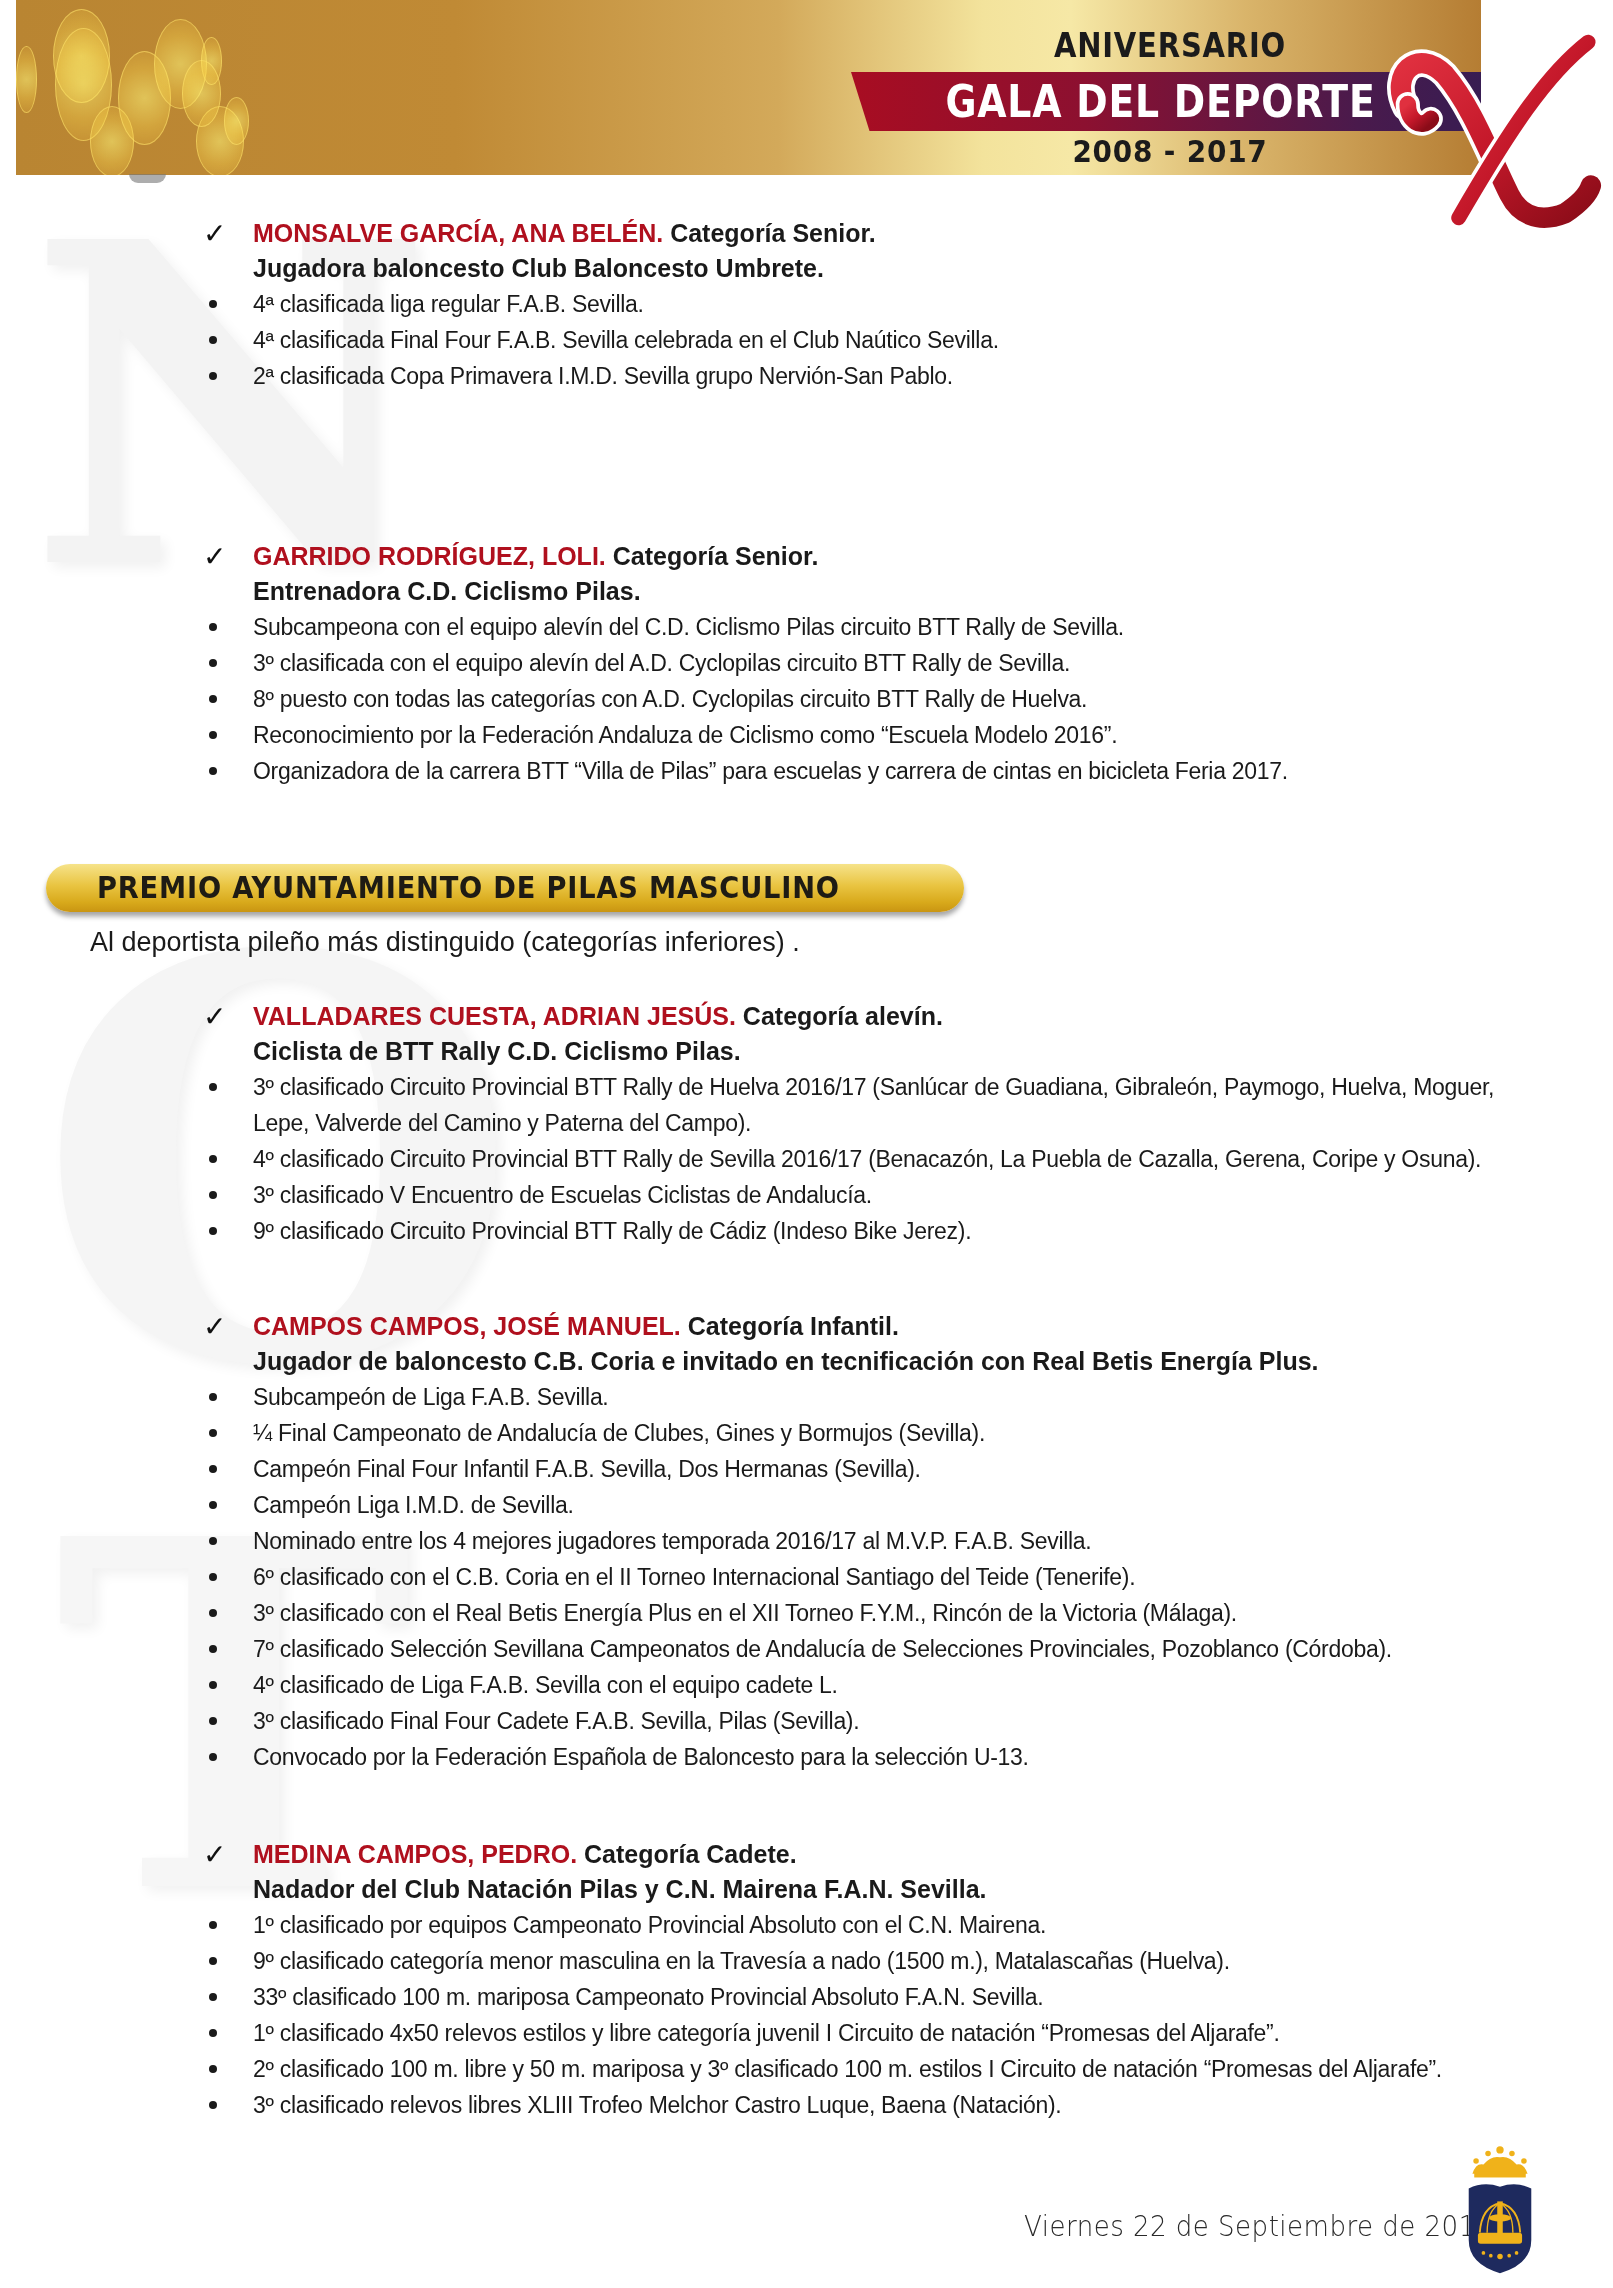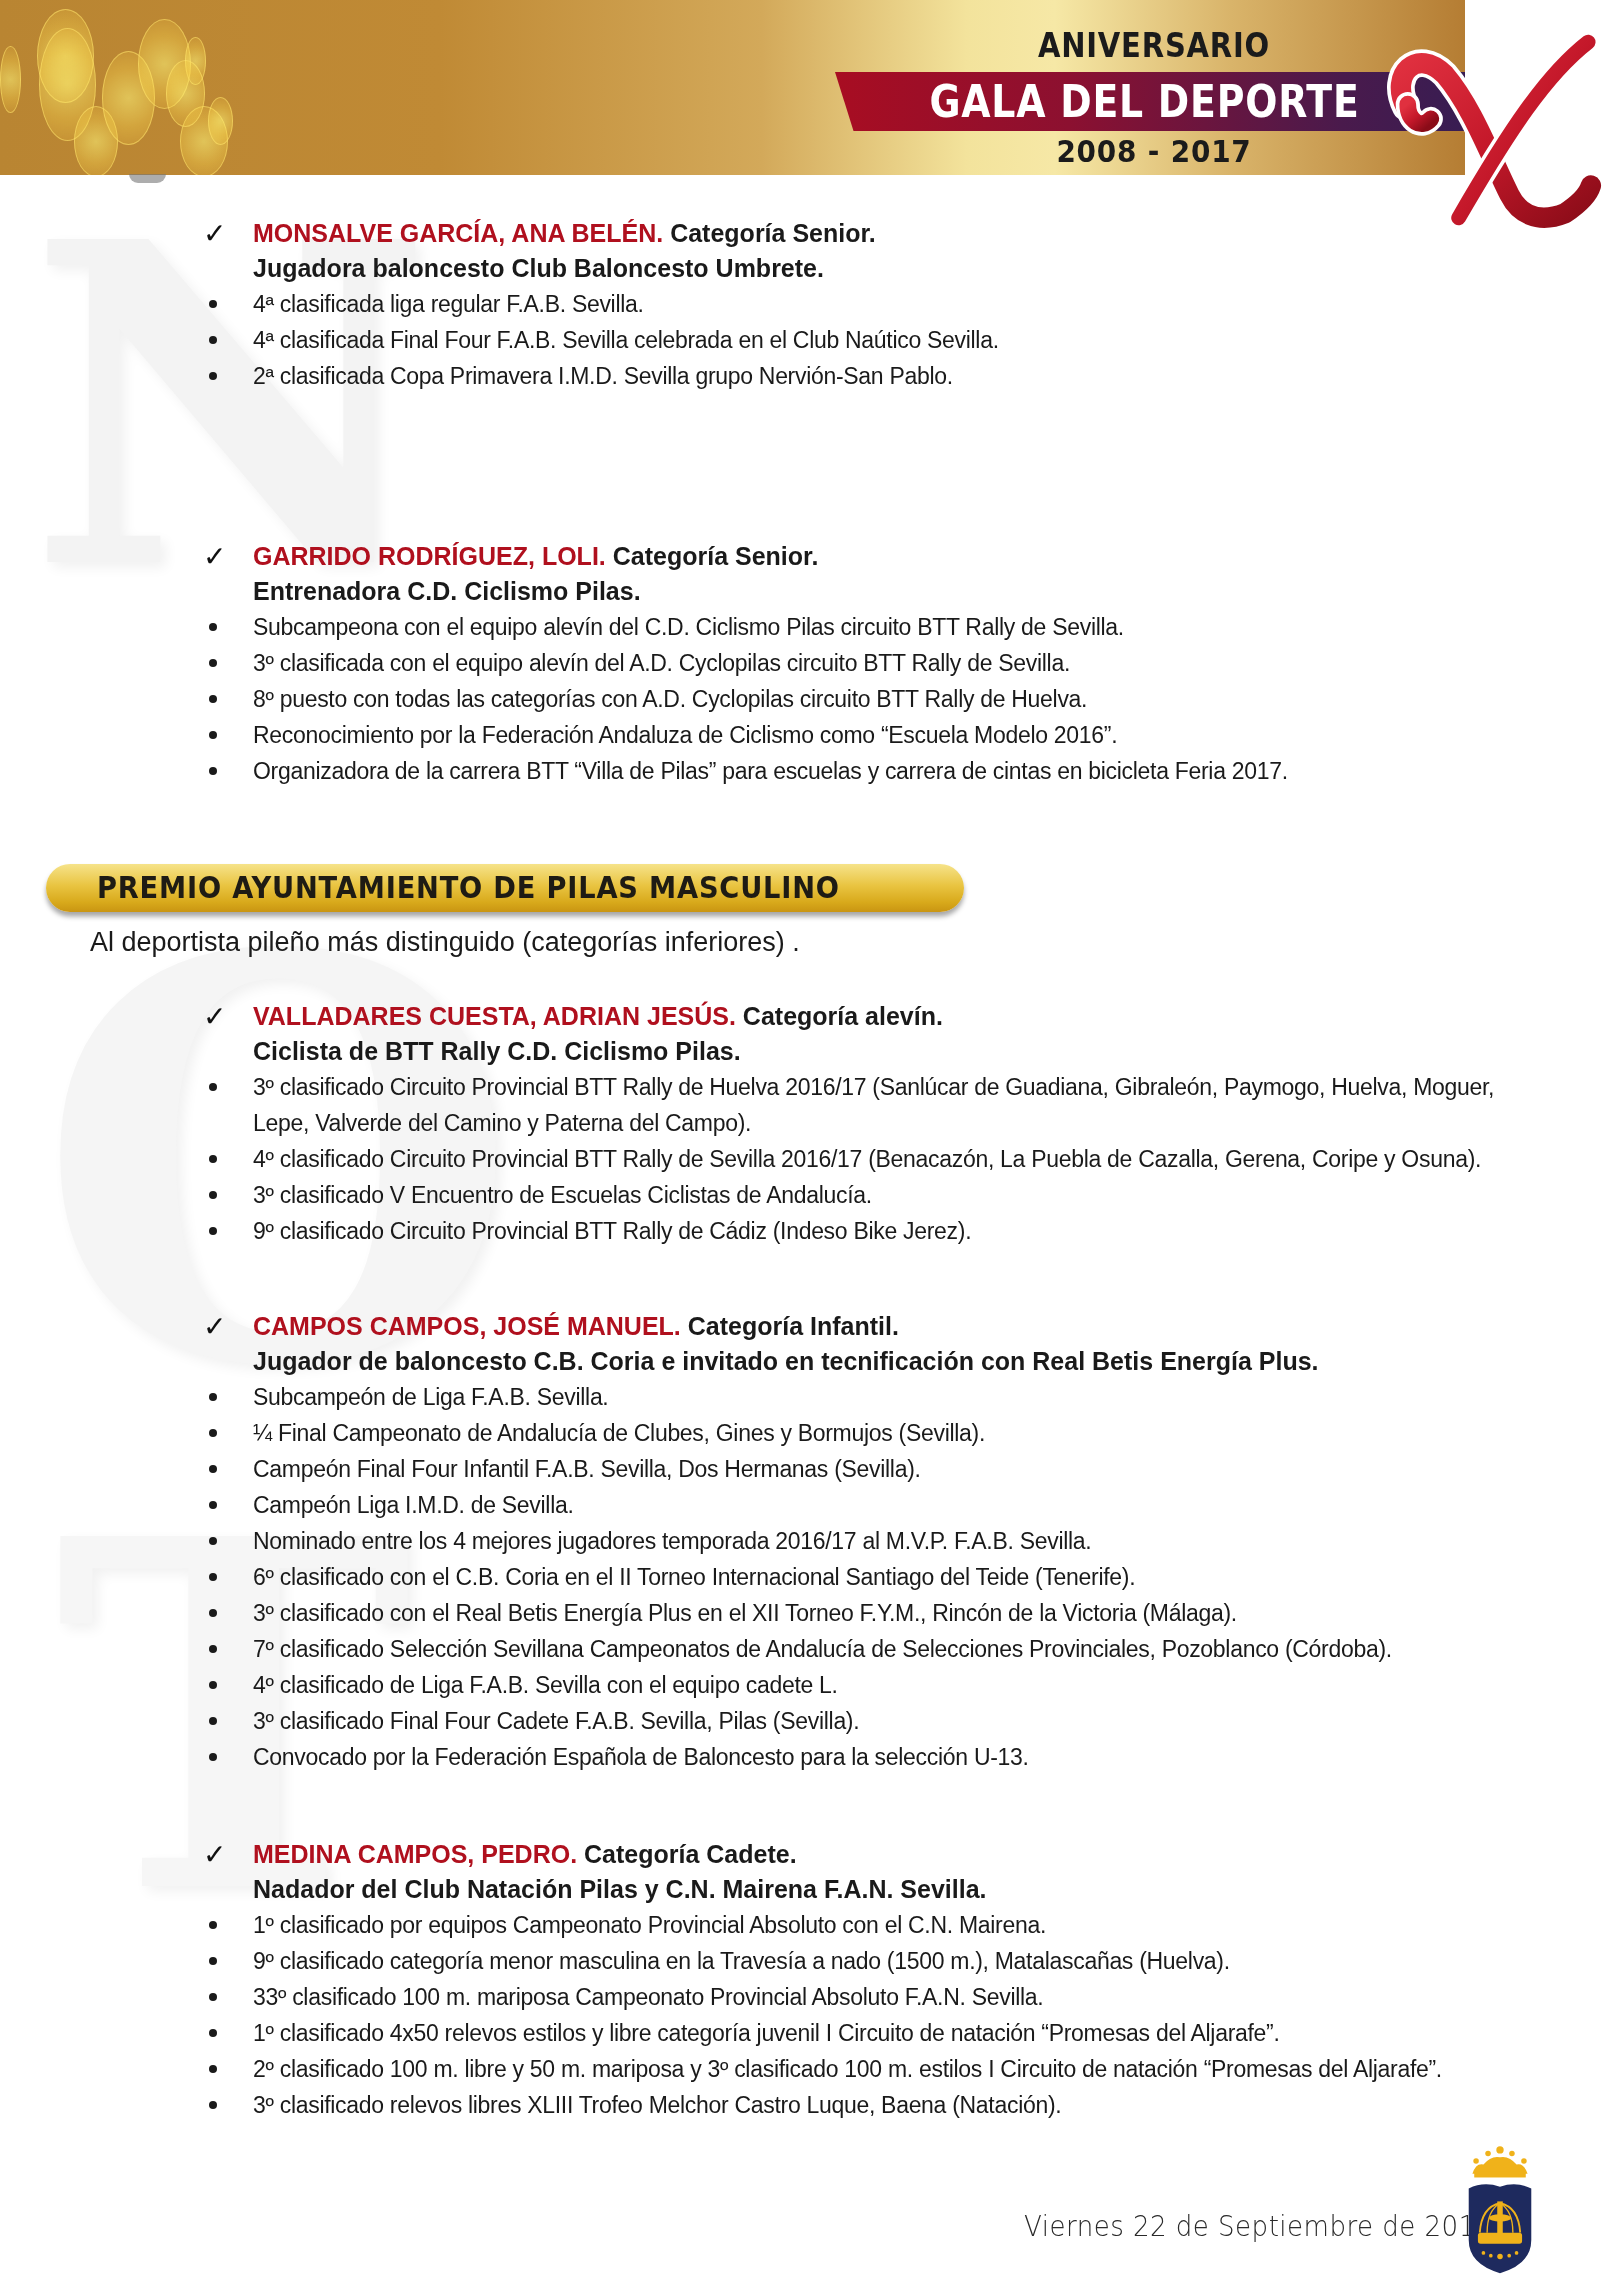--- a/index.html
+++ b/index.html
@@ -4,21 +4,21 @@
   <style>
     html, body { margin: 0; padding: 0; }
     body {
       width: 1613px; height: 2289px; position: relative; overflow: hidden;
       background: #ffffff;
       font-family: "Liberation Sans", sans-serif;
       color: #1a1a1a;
     }
     
     .banner {
-      position: absolute; left: 0; top: 0; width: 1465px; height: 175px;
+      position: absolute; left: 16px; top: 0; width: 1465px; height: 175px;
       background: linear-gradient(90deg, #b98532 0%, #c08a35 30%, #d3a95a 52%, #f3e39c 66%, #f6e8a6 72%, #d9b46a 84%, #b57d33 100%);
       overflow: hidden;
     }
     .bokeh { position: absolute; border-radius: 50%;
       background: radial-gradient(circle, rgba(255,245,120,0.55) 0%, rgba(255,220,80,0.35) 55%, rgba(255,200,60,0.15) 100%);
       border: 1.8px solid rgba(255,230,110,0.55); }
     .band {
       position: absolute; left: 835px; top: 72px; width: 778px; height: 59px;
       background: linear-gradient(90deg, #a80d22 0%, #8c1030 30%, #4a1a4c 65%, #22205a 100%);
       clip-path: polygon(0 0, 100% 0, 100% 100%, 18.5px 100%);

